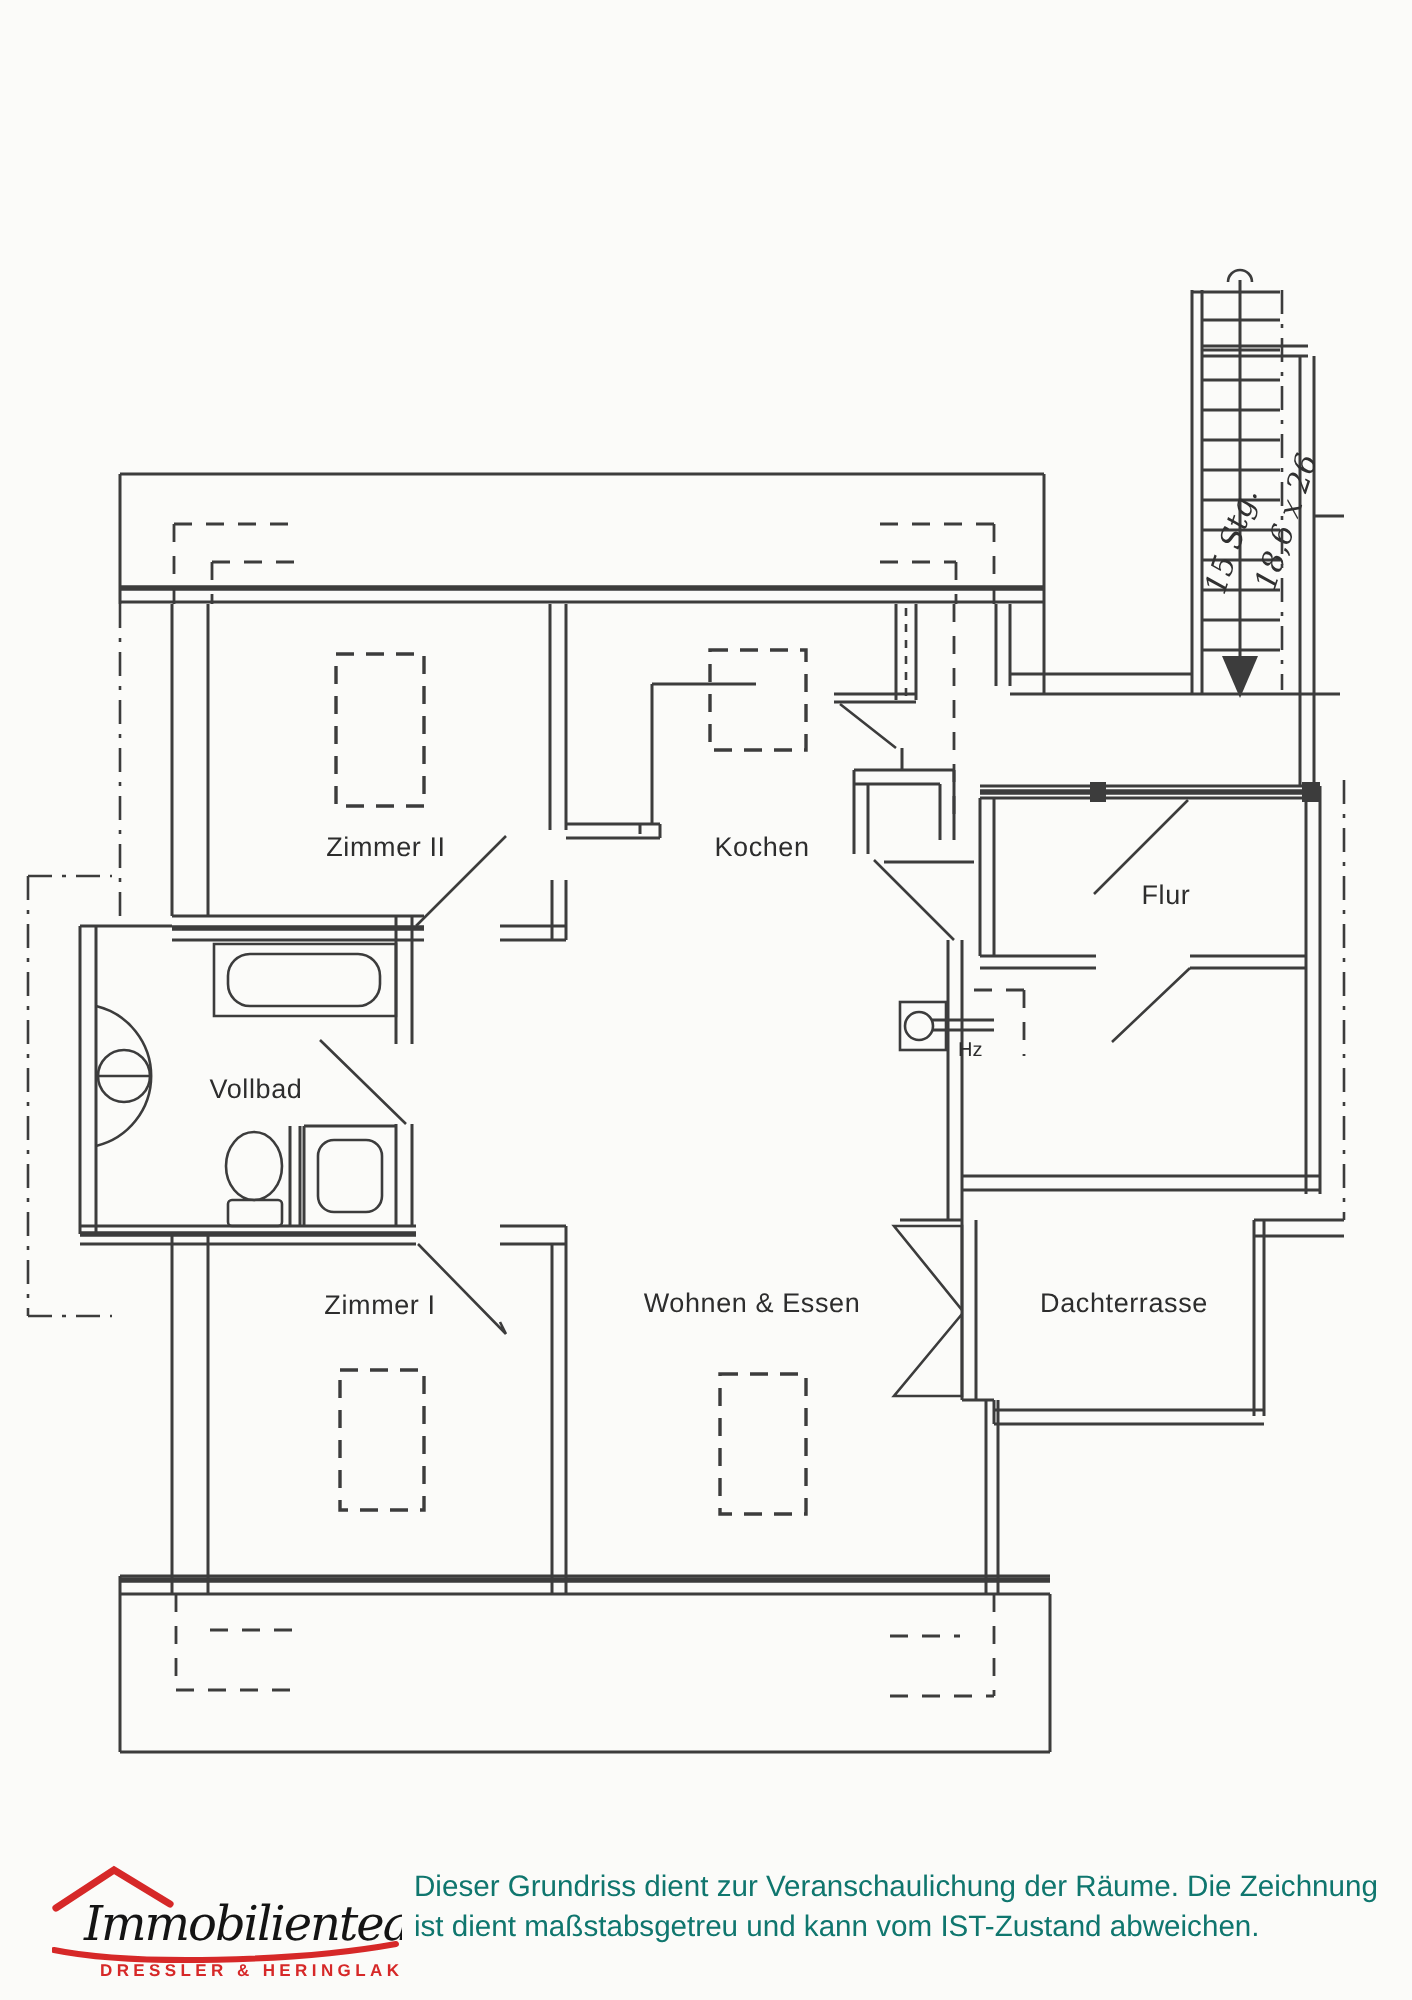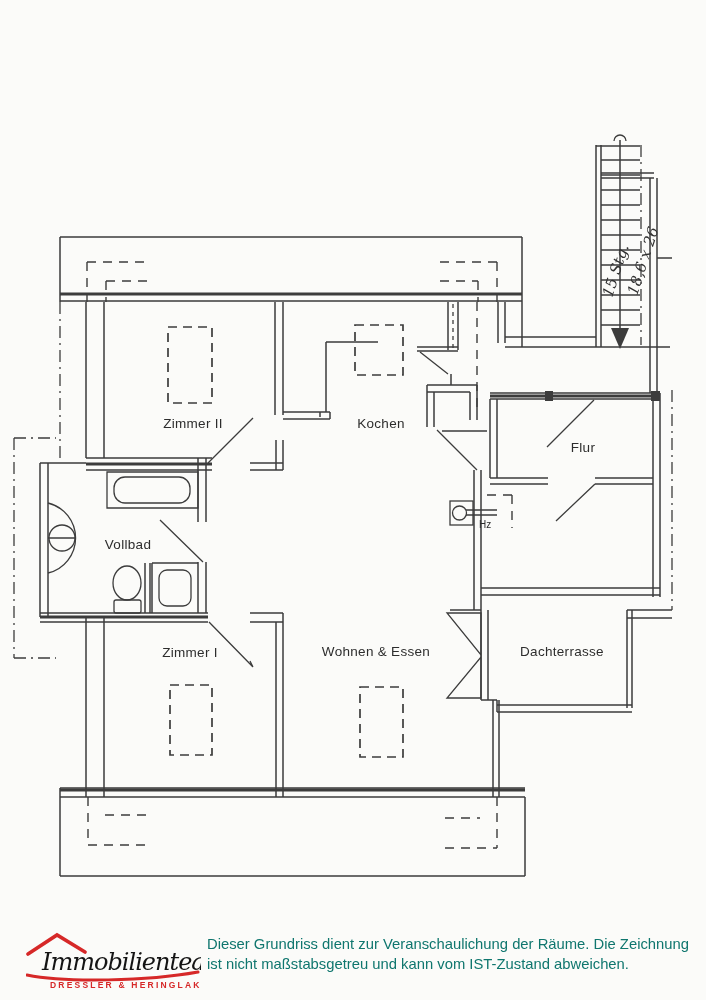--- a/index.html
+++ b/index.html
@@ -148,16 +148,16 @@
 
   <svg class="logo" viewBox="0 0 175 62">
     <path d="M2,23 L31,4 L59,21" fill="none" stroke="#d62828" stroke-width="3.6" stroke-linecap="round"></path>
     <path d="M1,44 C40,52 122,50 172,41" fill="none" stroke="#d62828" stroke-width="3" stroke-linecap="round"></path>
     <text class="logo-script" x="16" y="39">Immobilienteam</text>
     <text class="logo-sub" x="24" y="57" fill="#d62828">DRESSLER &amp; HERINGLAKE</text>
   </svg>
 
   <div class="disclaimer">
     <div>Dieser Grundriss dient zur Veranschaulichung der Räume. Die Zeichnung</div>
-    <div>ist nicht maßstabsgetreu und kann vom IST-Zustand abweichen.</div>
+    <div>ist dient maßstabsgetreu und kann vom IST-Zustand abweichen.</div>
   </div>
 
 </div>
 
 </body></html>

